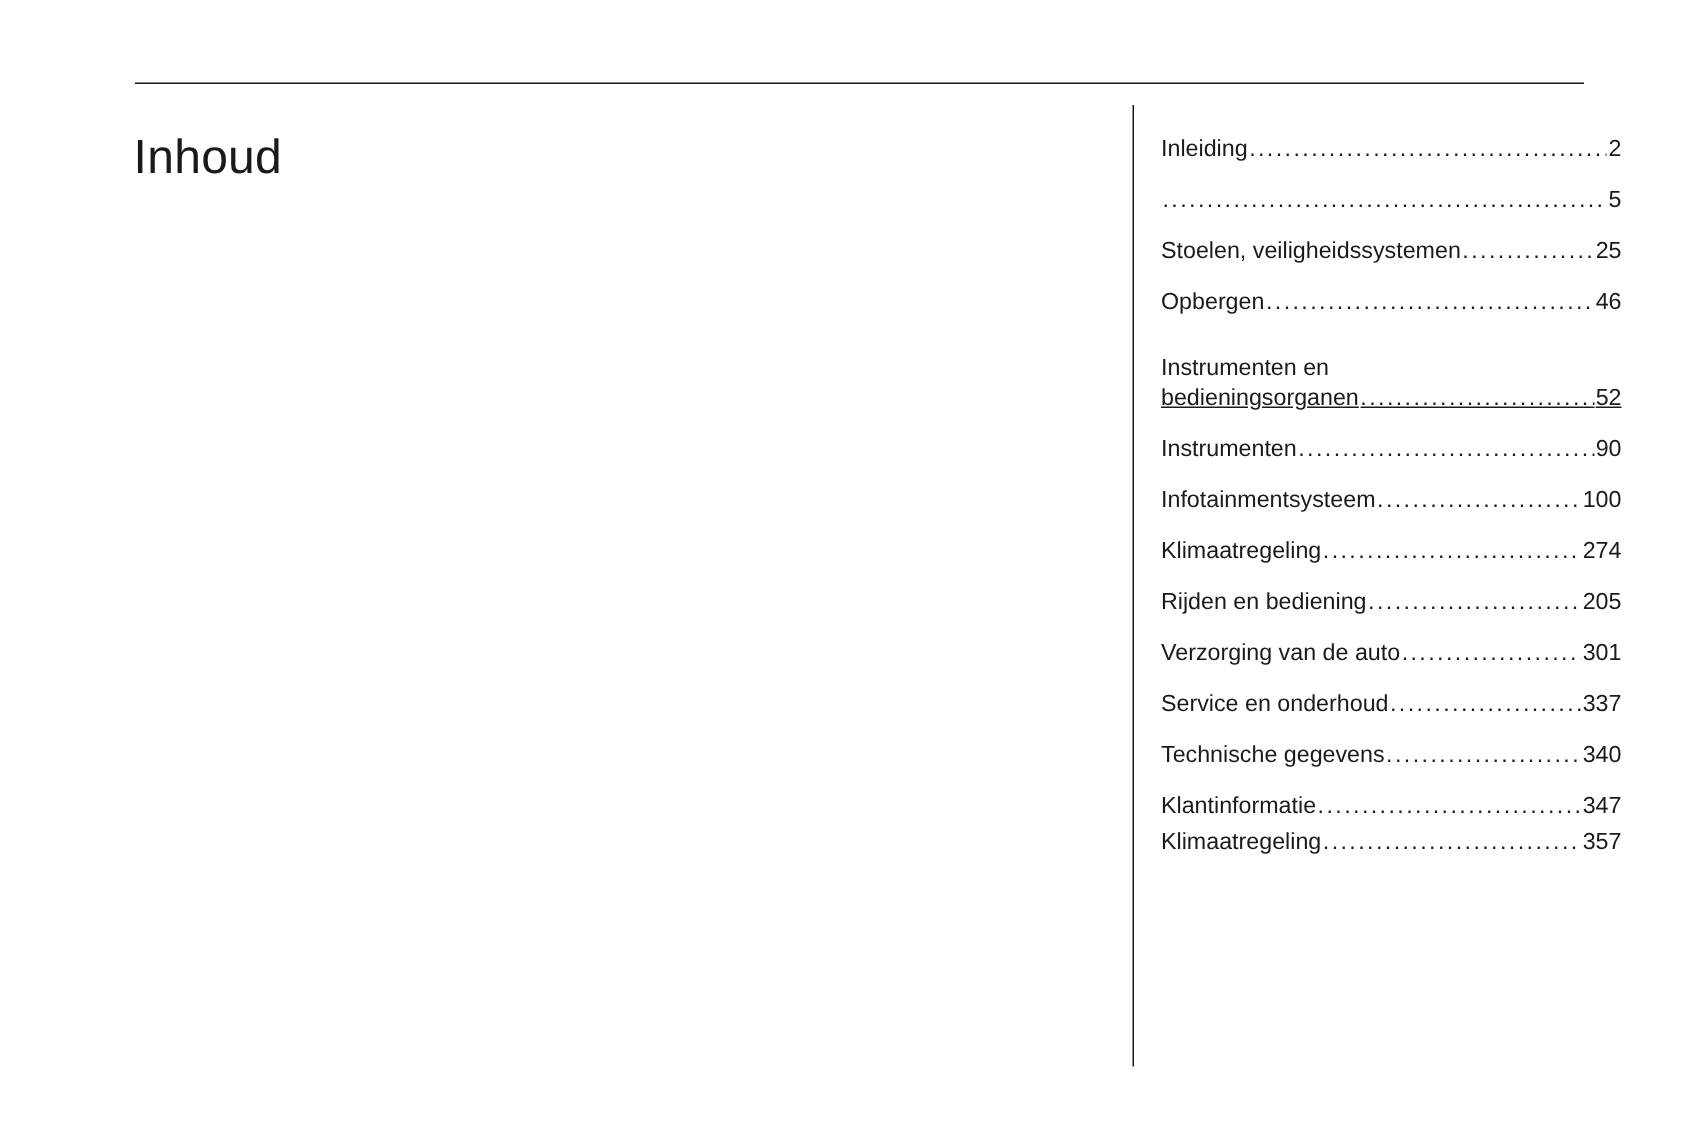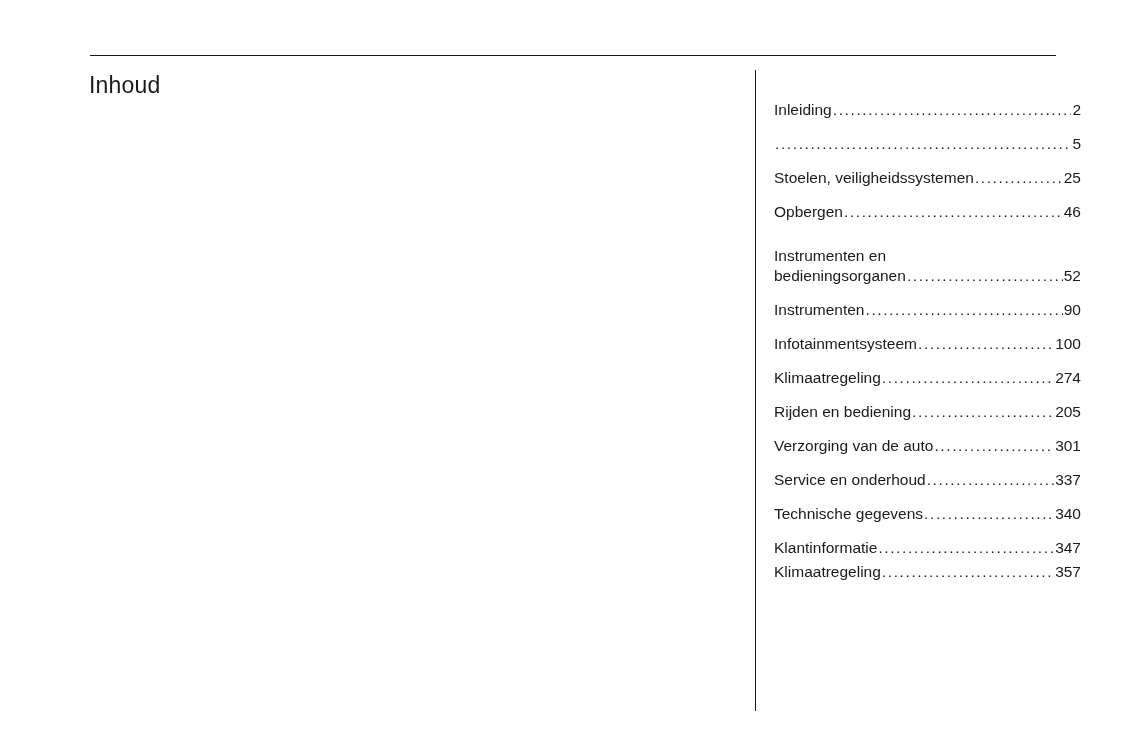--- a/index.html
+++ b/index.html
@@ -24,39 +24,39 @@
     position: absolute;
     left: 90px;
     top: 55px;
     width: 966px;
     height: 1px;
     background: #1a1a1a;
   }
   .page-title {
     position: absolute;
     left: 89px;
-    top: 72px;
-    font-size: 23px;
+    top: 85px;
+    font-size: 32px;
     font-weight: 400;
     letter-spacing: 0.2px;
     color: #1a1a1a;
     line-height: 1.2;
   }
   .vertical-rule {
     position: absolute;
     left: 755px;
     top: 70px;
     width: 1px;
     height: 641px;
     background: #1a1a1a;
   }
   .toc {
     position: absolute;
     left: 774px;
-    top: 100px;
+    top: 90px;
     width: 310px;
   }
   .toc-entry {
     display: block;
     font-size: 15.5px;
     line-height: 20px;
     color: #1a1a1a;
     margin-bottom: 14px;
     text-decoration: none;
   }
@@ -89,20 +89,21 @@
     margin-top: 24px;
   }
   .toc-entry.two-line .line1 {
     display: block;
     white-space: nowrap;
   }
   .toc-entry.two-line .line2 {
     display: flex;
     align-items: baseline;
     width: 307px;
+    text-decoration: underline;
   }
   .tight {
     margin-bottom: 4px;
   }
 </style>
 </head>
 <body>
 
 <div class="page">
 

